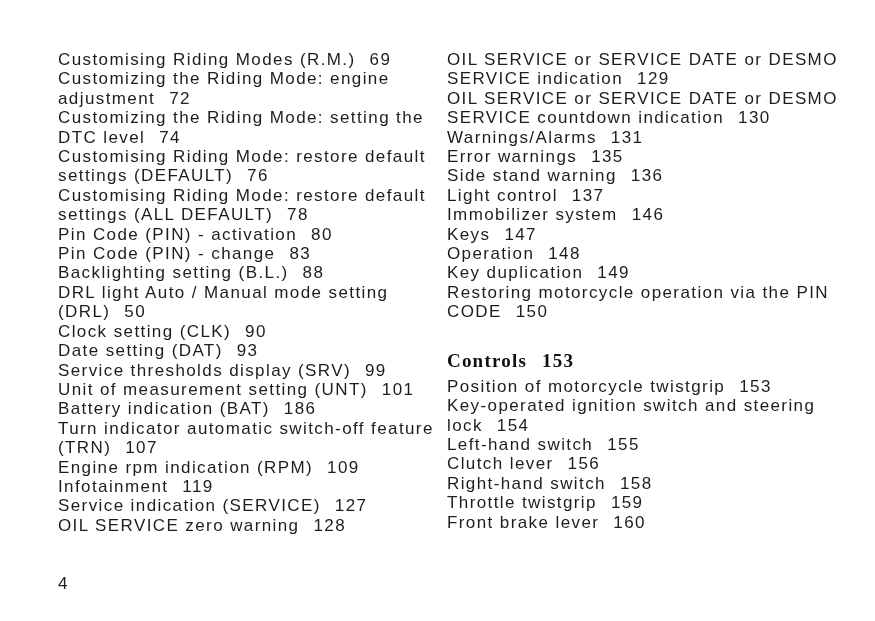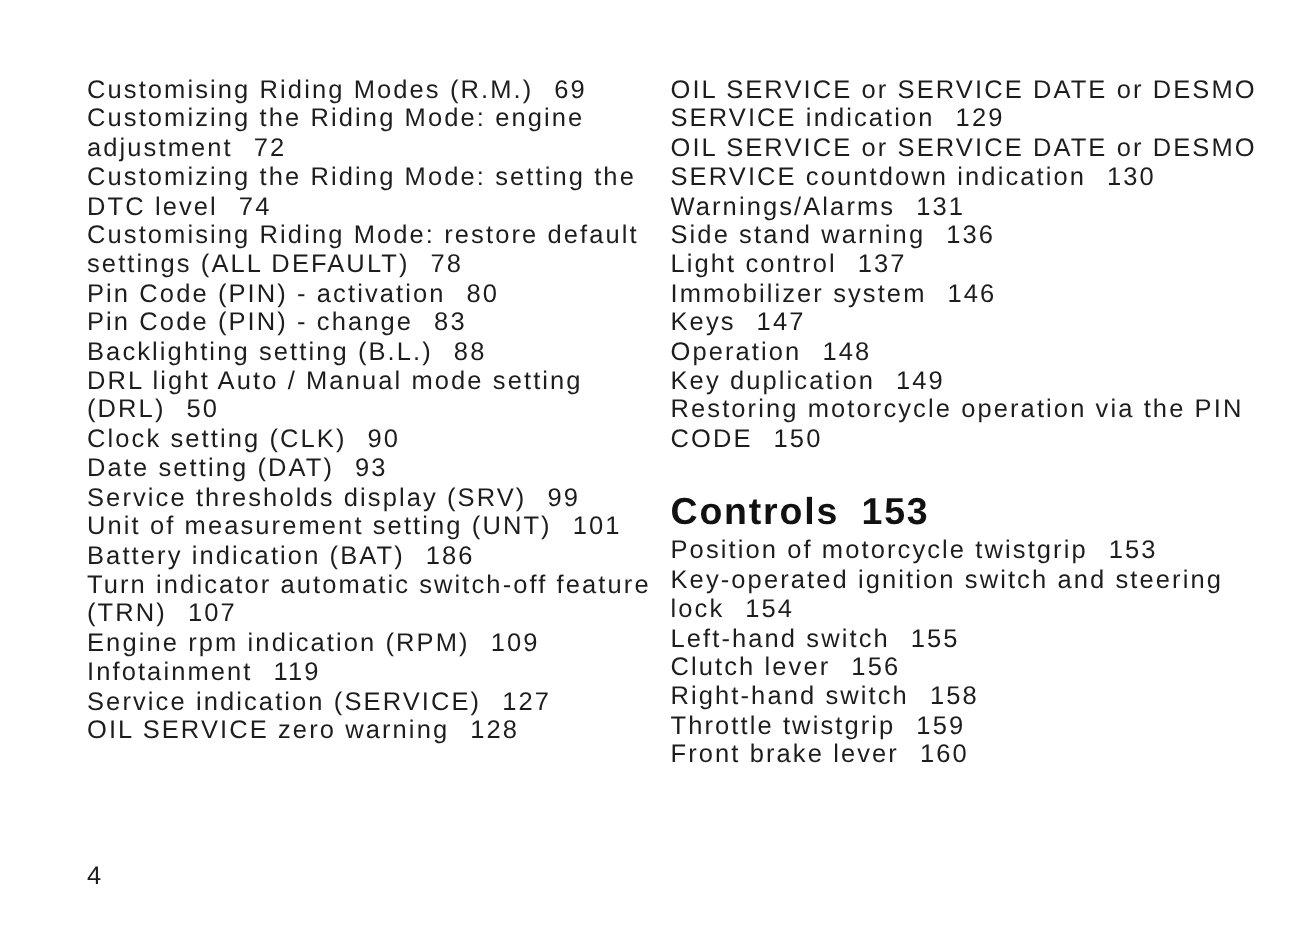--- a/index.html
+++ b/index.html
@@ -28,26 +28,27 @@
     font-size: 17px;
     line-height: 19.4px;
     letter-spacing: 1.4px;
     color: #1d1d1d;
   }
   .toc-col.left  { left: 58px;  width: 386px; }
   .toc-col.right { left: 447px; width: 404px; }
   .toc-entry { margin: 0; }
   .toc-entry .pg { margin-left: 14px; }
   .section-heading {
-    font-size: 25px;
+    font-size: 19px;
     font-weight: bold;
     color: #111111;
     letter-spacing: 1.2px;
     line-height: 24px;
     margin: 27px 0 4px 0;
+    font-family: Liberation Serif, serif;
   }
   .section-heading .pg { margin-left: 15px; }
   .footer-page-number {
     position: absolute;
     left: 58px;
     top: 574px;
     font-size: 17px;
     line-height: 19.4px;
     letter-spacing: 1.2px;
     color: #1d1d1d;
@@ -58,20 +59,21 @@
 
 <div class="page">
 
   <div class="toc-col left">
   <div class="toc-entry"><span>Customising Riding Modes (R.M.)</span><span class="pg">69</span></div>
 
   <div class="toc-entry"><span>Customizing the Riding Mode: engine adjustment</span><span class="pg">72</span></div>
 
   <div class="toc-entry"><span>Customizing the Riding Mode: setting the DTC level</span><span class="pg">74</span></div>
 
+  <div class="toc-entry"><span>Customising Riding Mode: restore default settings (DEFAULT)</span><span class="pg">76</span></div>
 
   <div class="toc-entry"><span>Customising Riding Mode: restore default settings (ALL DEFAULT)</span><span class="pg">78</span></div>
 
   <div class="toc-entry"><span>Pin Code (PIN) - activation</span><span class="pg">80</span></div>
 
   <div class="toc-entry"><span>Pin Code (PIN) - change</span><span class="pg">83</span></div>
 
   <div class="toc-entry"><span>Backlighting setting (B.L.)</span><span class="pg">88</span></div>
 
   <div class="toc-entry"><span>DRL light Auto / Manual mode setting (DRL)</span><span class="pg">50</span></div>
@@ -100,20 +102,21 @@
 
   <div class="toc-col right">
     <div>
   <div class="toc-entry"><span>OIL SERVICE or SERVICE DATE or DESMO SERVICE indication</span><span class="pg">129</span></div>
 
   <div class="toc-entry"><span>OIL SERVICE or SERVICE DATE or DESMO SERVICE countdown indication</span><span class="pg">130</span></div>
 
   <div class="toc-entry"><span>Warnings/Alarms</span><span class="pg">131</span></div>
 
 
+  <div class="toc-entry"><span>Error warnings</span><span class="pg">135</span></div>
 
   <div class="toc-entry"><span>Side stand warning</span><span class="pg">136</span></div>
 
   <div class="toc-entry"><span>Light control</span><span class="pg">137</span></div>
 
   <div class="toc-entry"><span>Immobilizer system</span><span class="pg">146</span></div>
 
   <div class="toc-entry"><span>Keys</span><span class="pg">147</span></div>
 
   <div class="toc-entry"><span>Operation</span><span class="pg">148</span></div>

